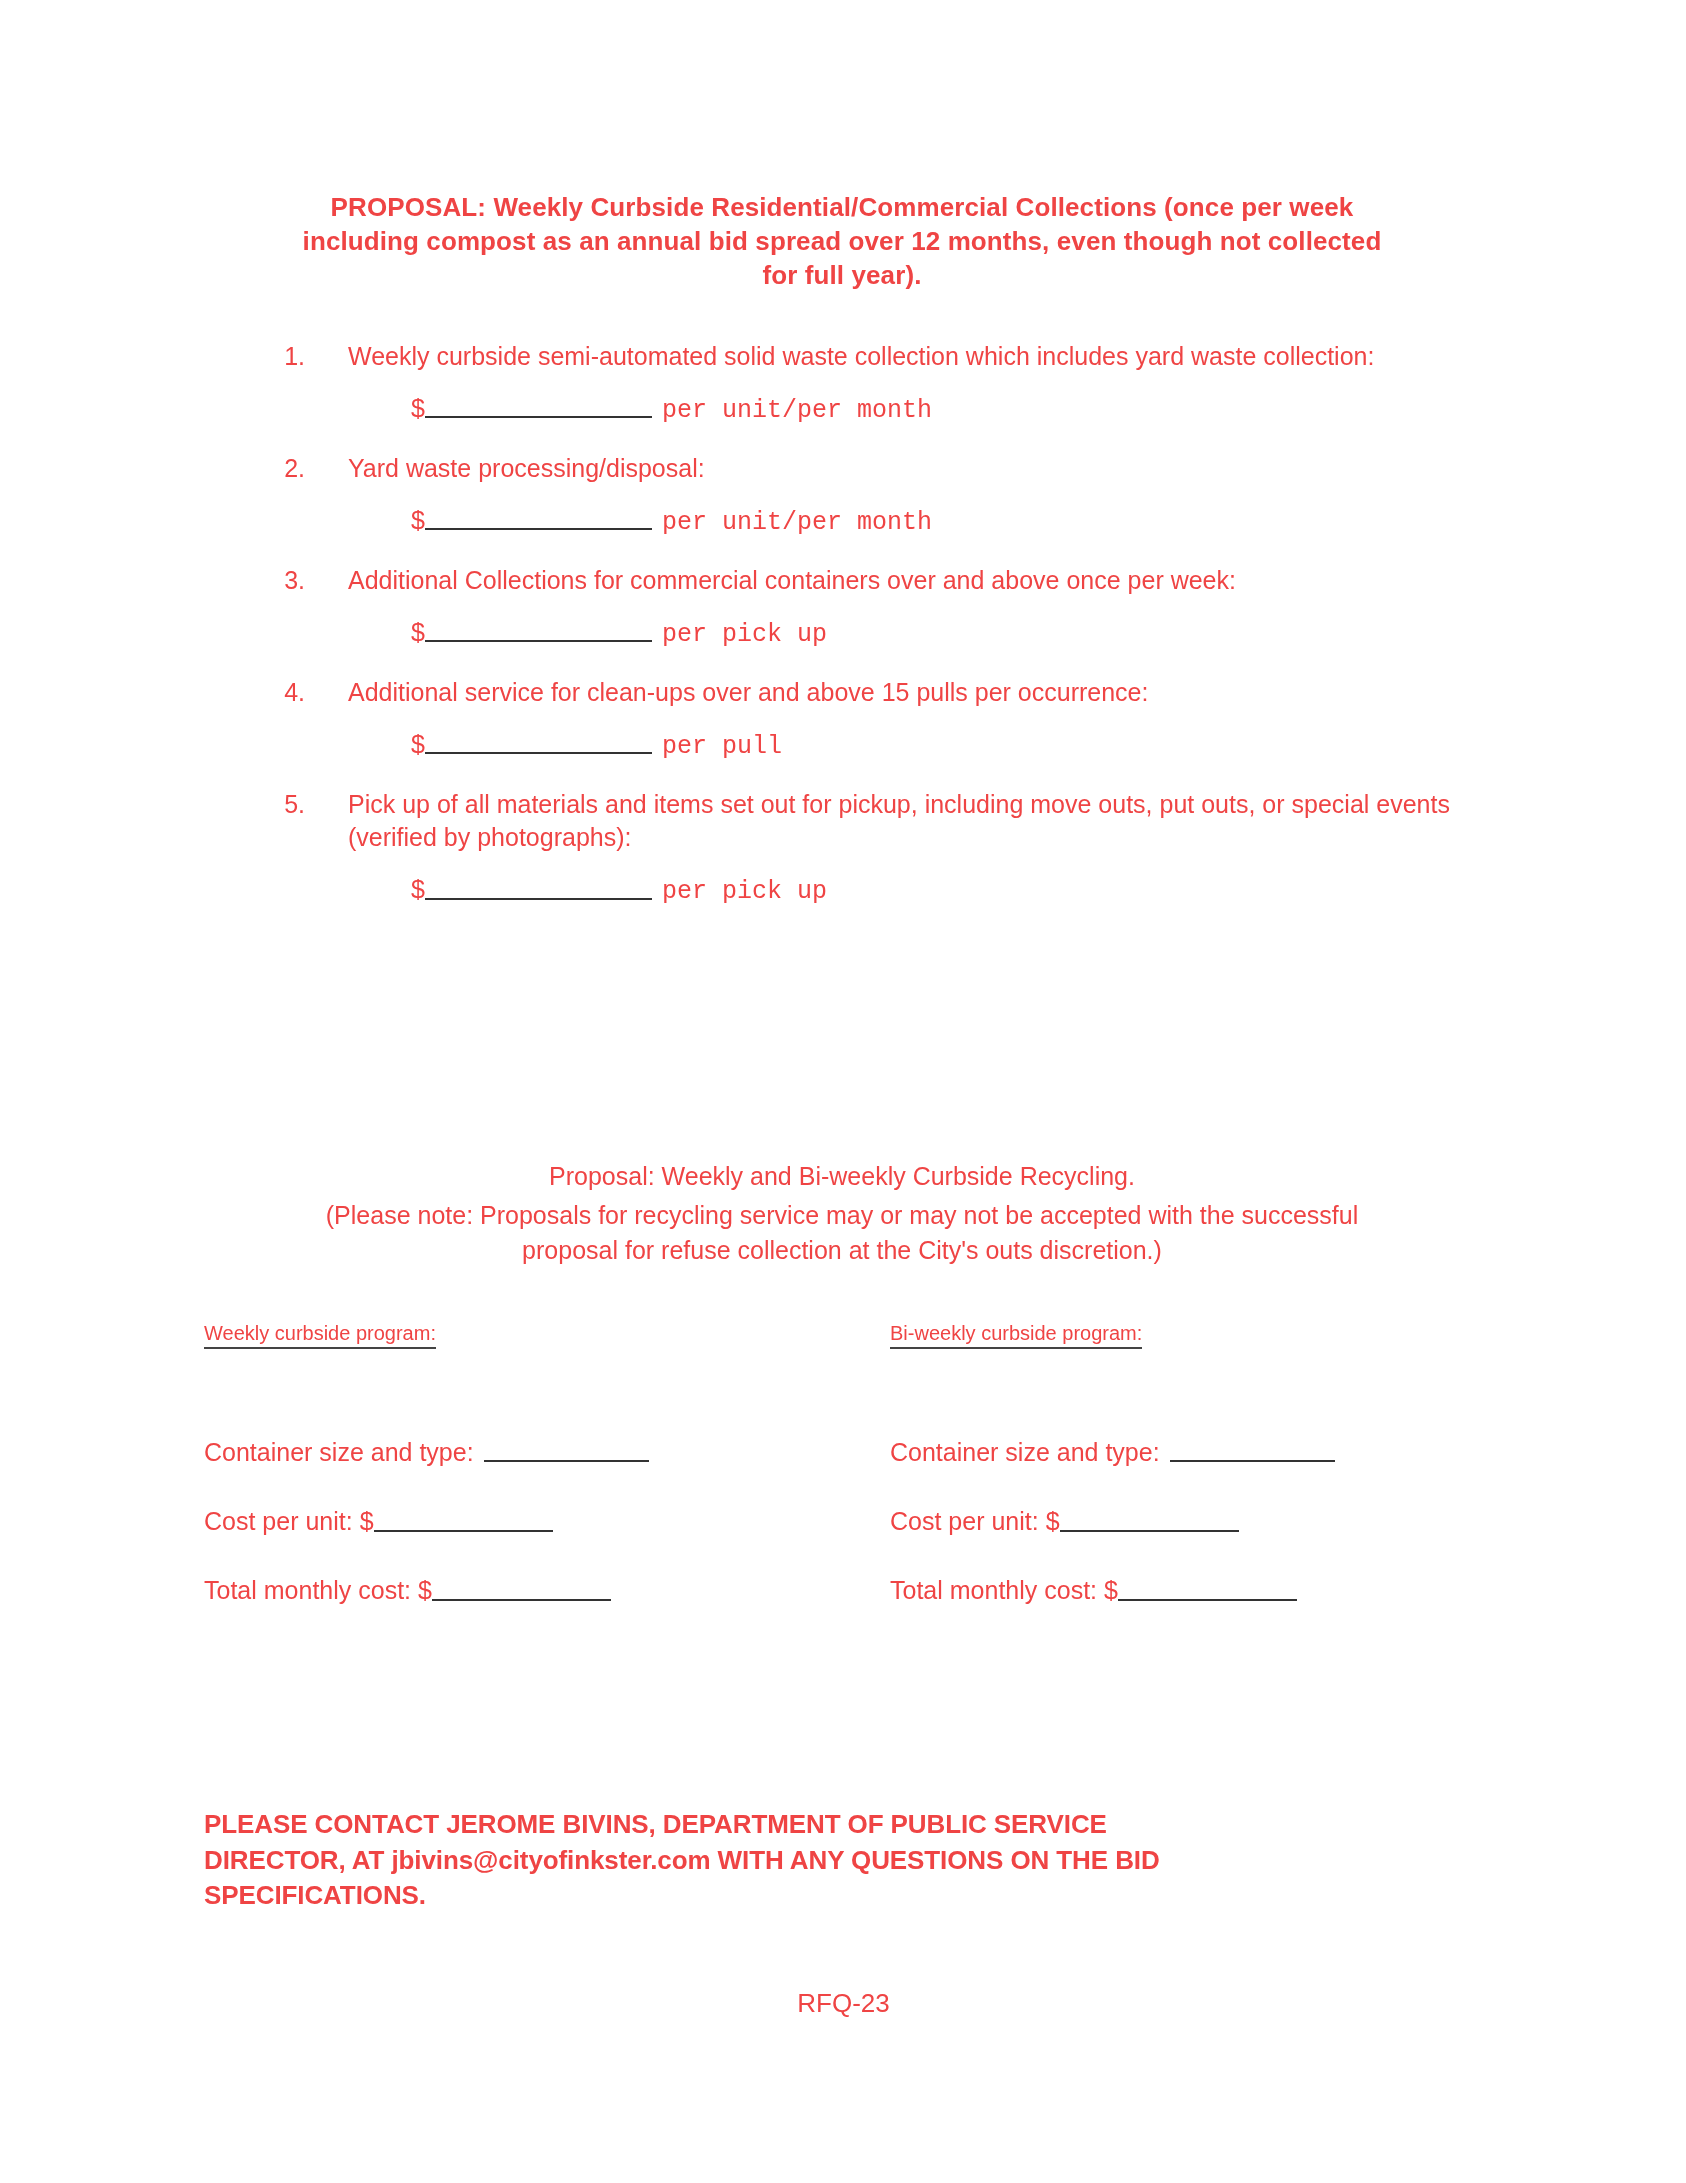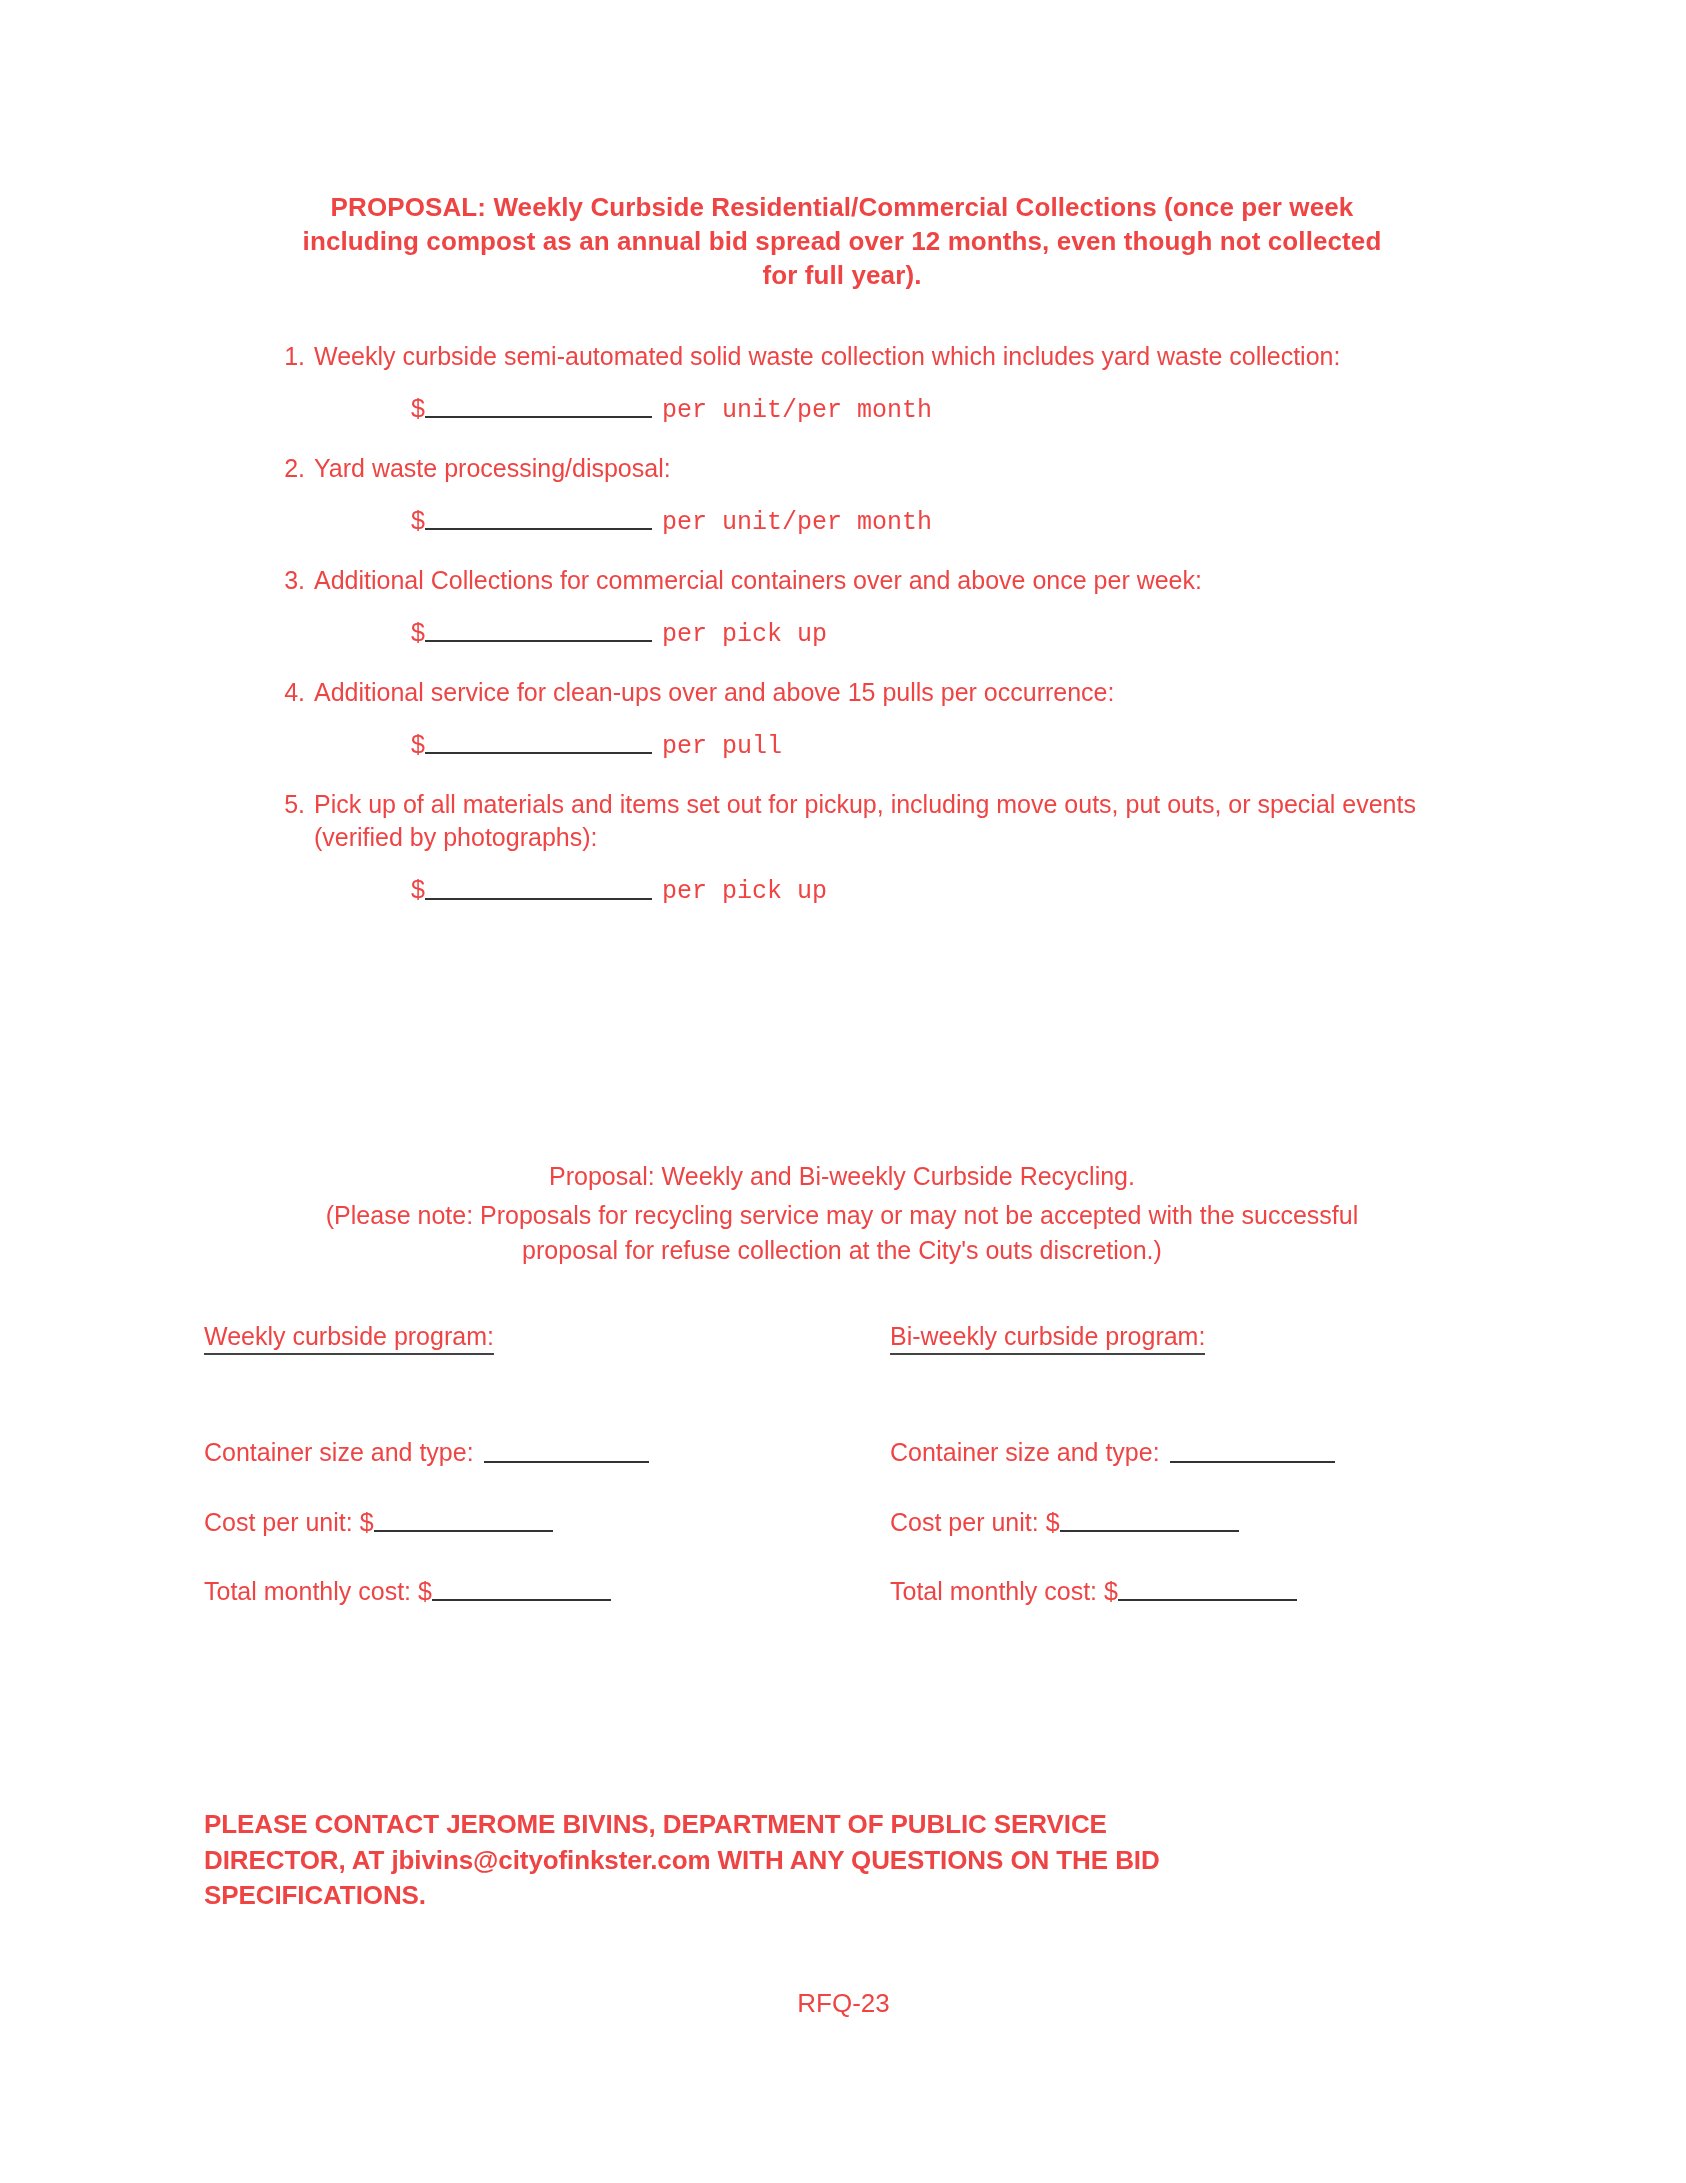--- a/index.html
+++ b/index.html
@@ -50,20 +50,21 @@
     position: absolute;
     left: 56px;
     top: 0;
     width: 45px;
     text-align: right;
     font-size: 25px;
   }
   .list-text {
     display: block;
     font-size: 25px;
+    margin-left: 34px;
   }
 
   
   .blank-row {
     font-size: 25px;
     line-height: 1.33;
     padding-left: 207px;
     margin-top: 18.5px;
     margin-bottom: 25px;
     white-space: nowrap;
@@ -107,26 +108,26 @@
   }
   .col {
     position: absolute;
     top: 0;
     width: 621px;
   }
   .col-left  { left: 0px; }
   .col-right { left: 686px; }
 
   .col-heading {
-    font-size: 25px;
+    font-size: 20px;
     line-height: 1.3;
     display: inline-block;
     border-bottom: 2.1px solid #444;
     padding-bottom: 0.8px;
-    margin-bottom: 9px;
+    margin-bottom: 15px;
   }
   .col-fields { margin-top: 72px; }
   .field-row {
     font-size: 25px;
     line-height: 1.33;
     margin-bottom: 36px;
     white-space: nowrap;
   }
 
   

